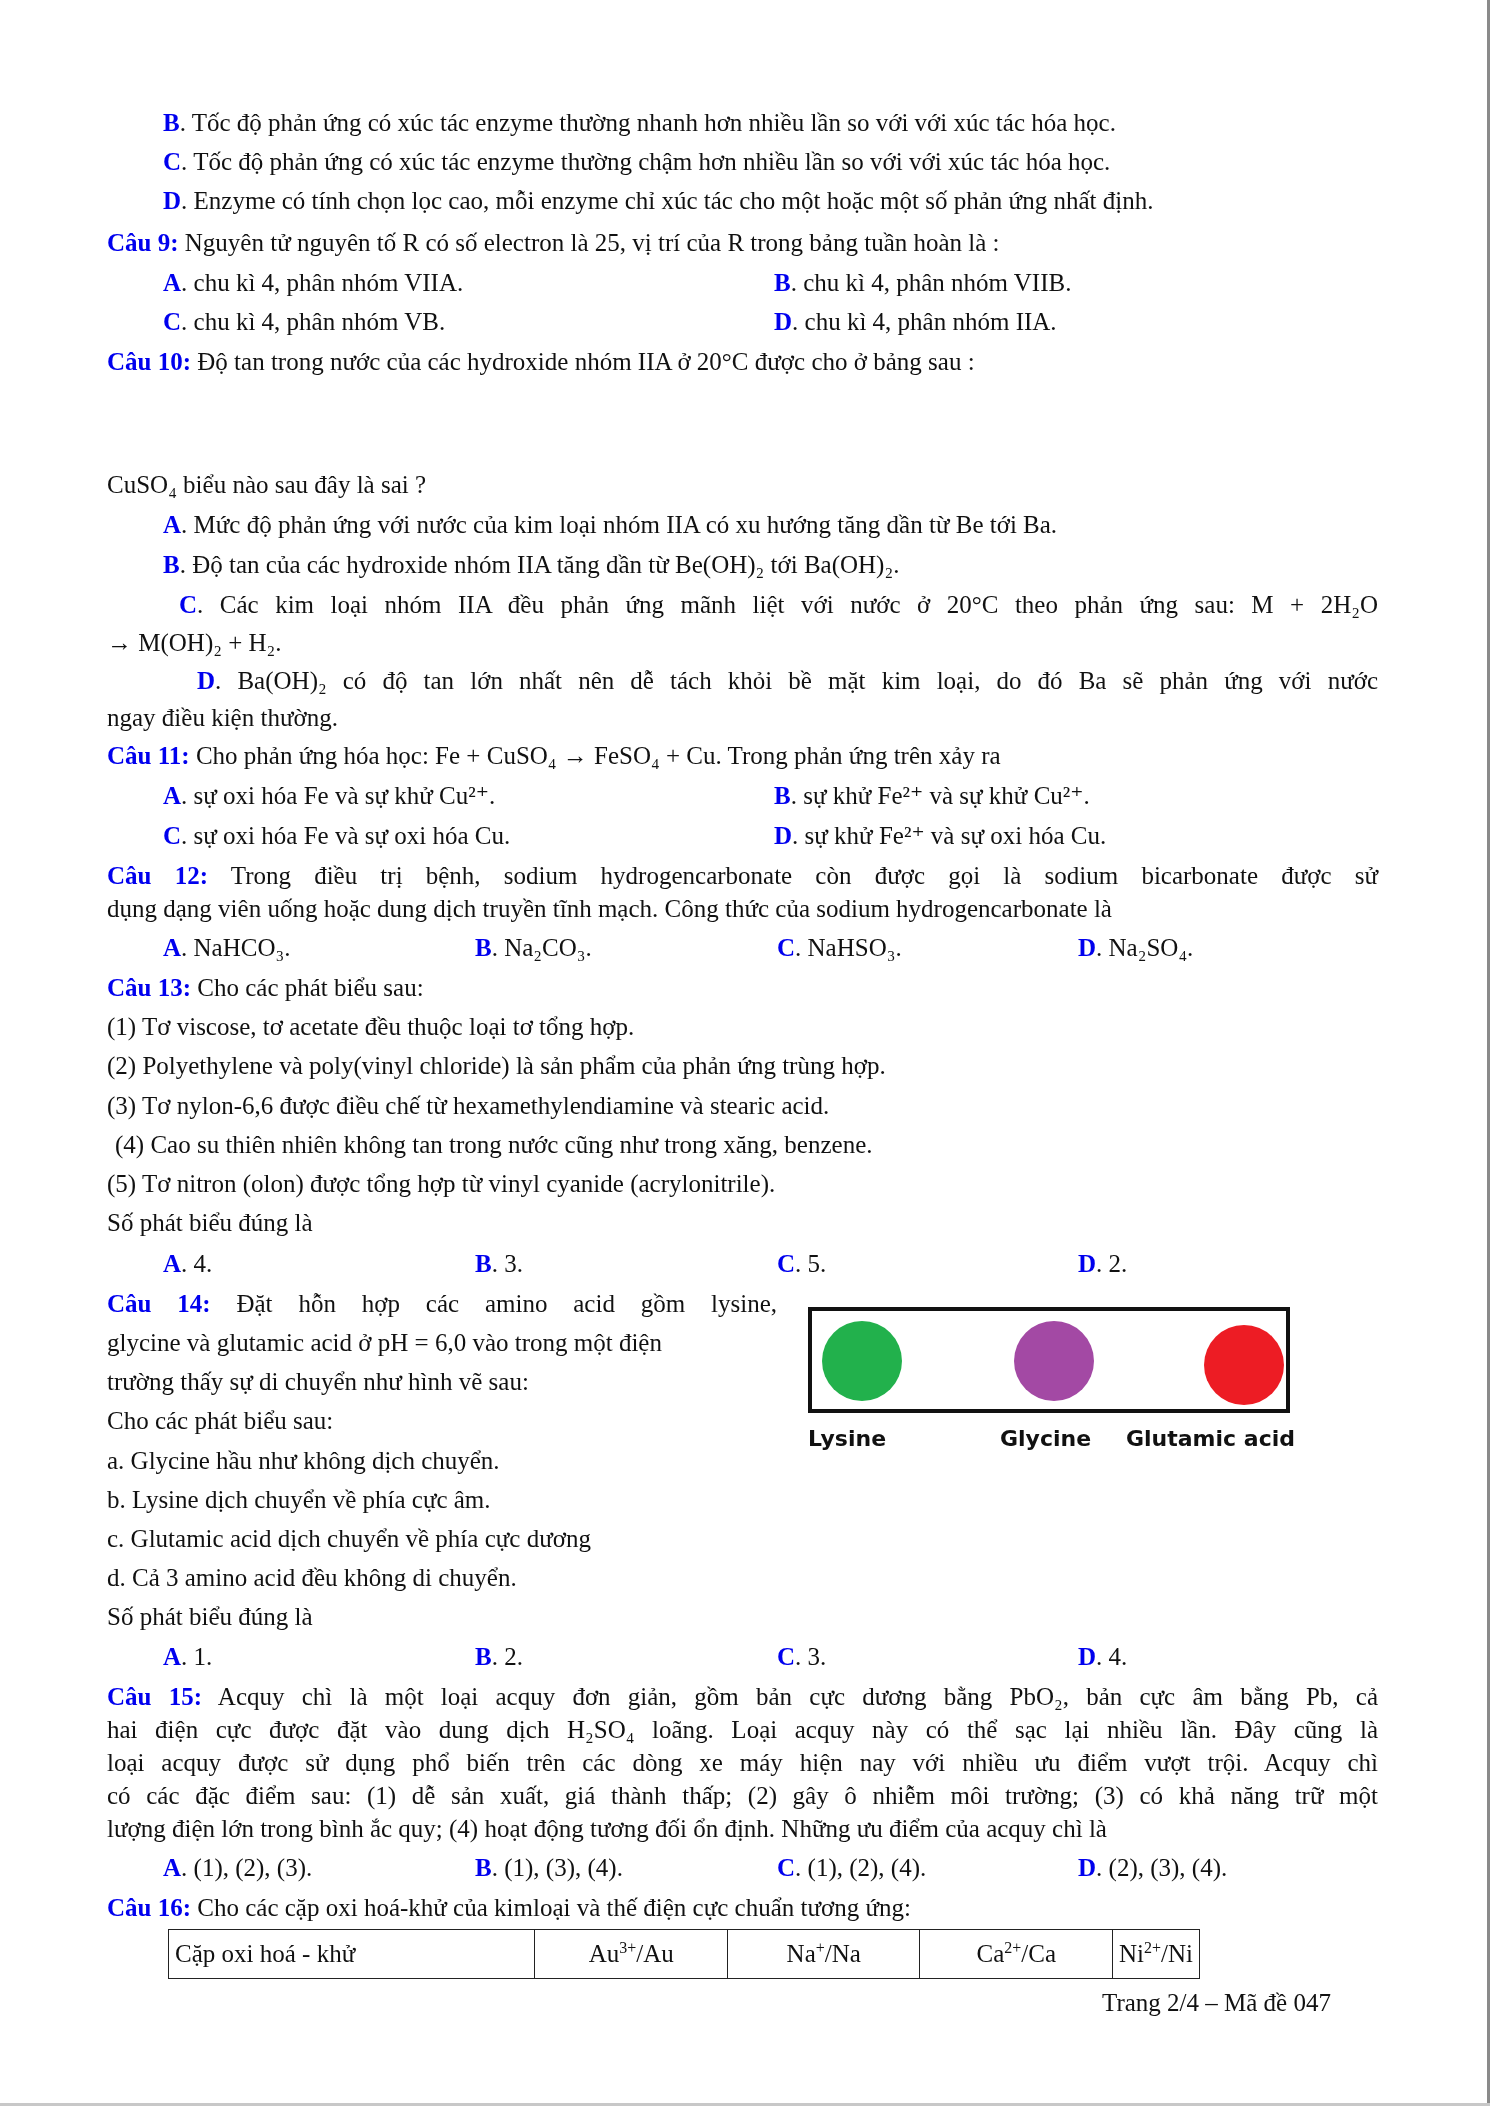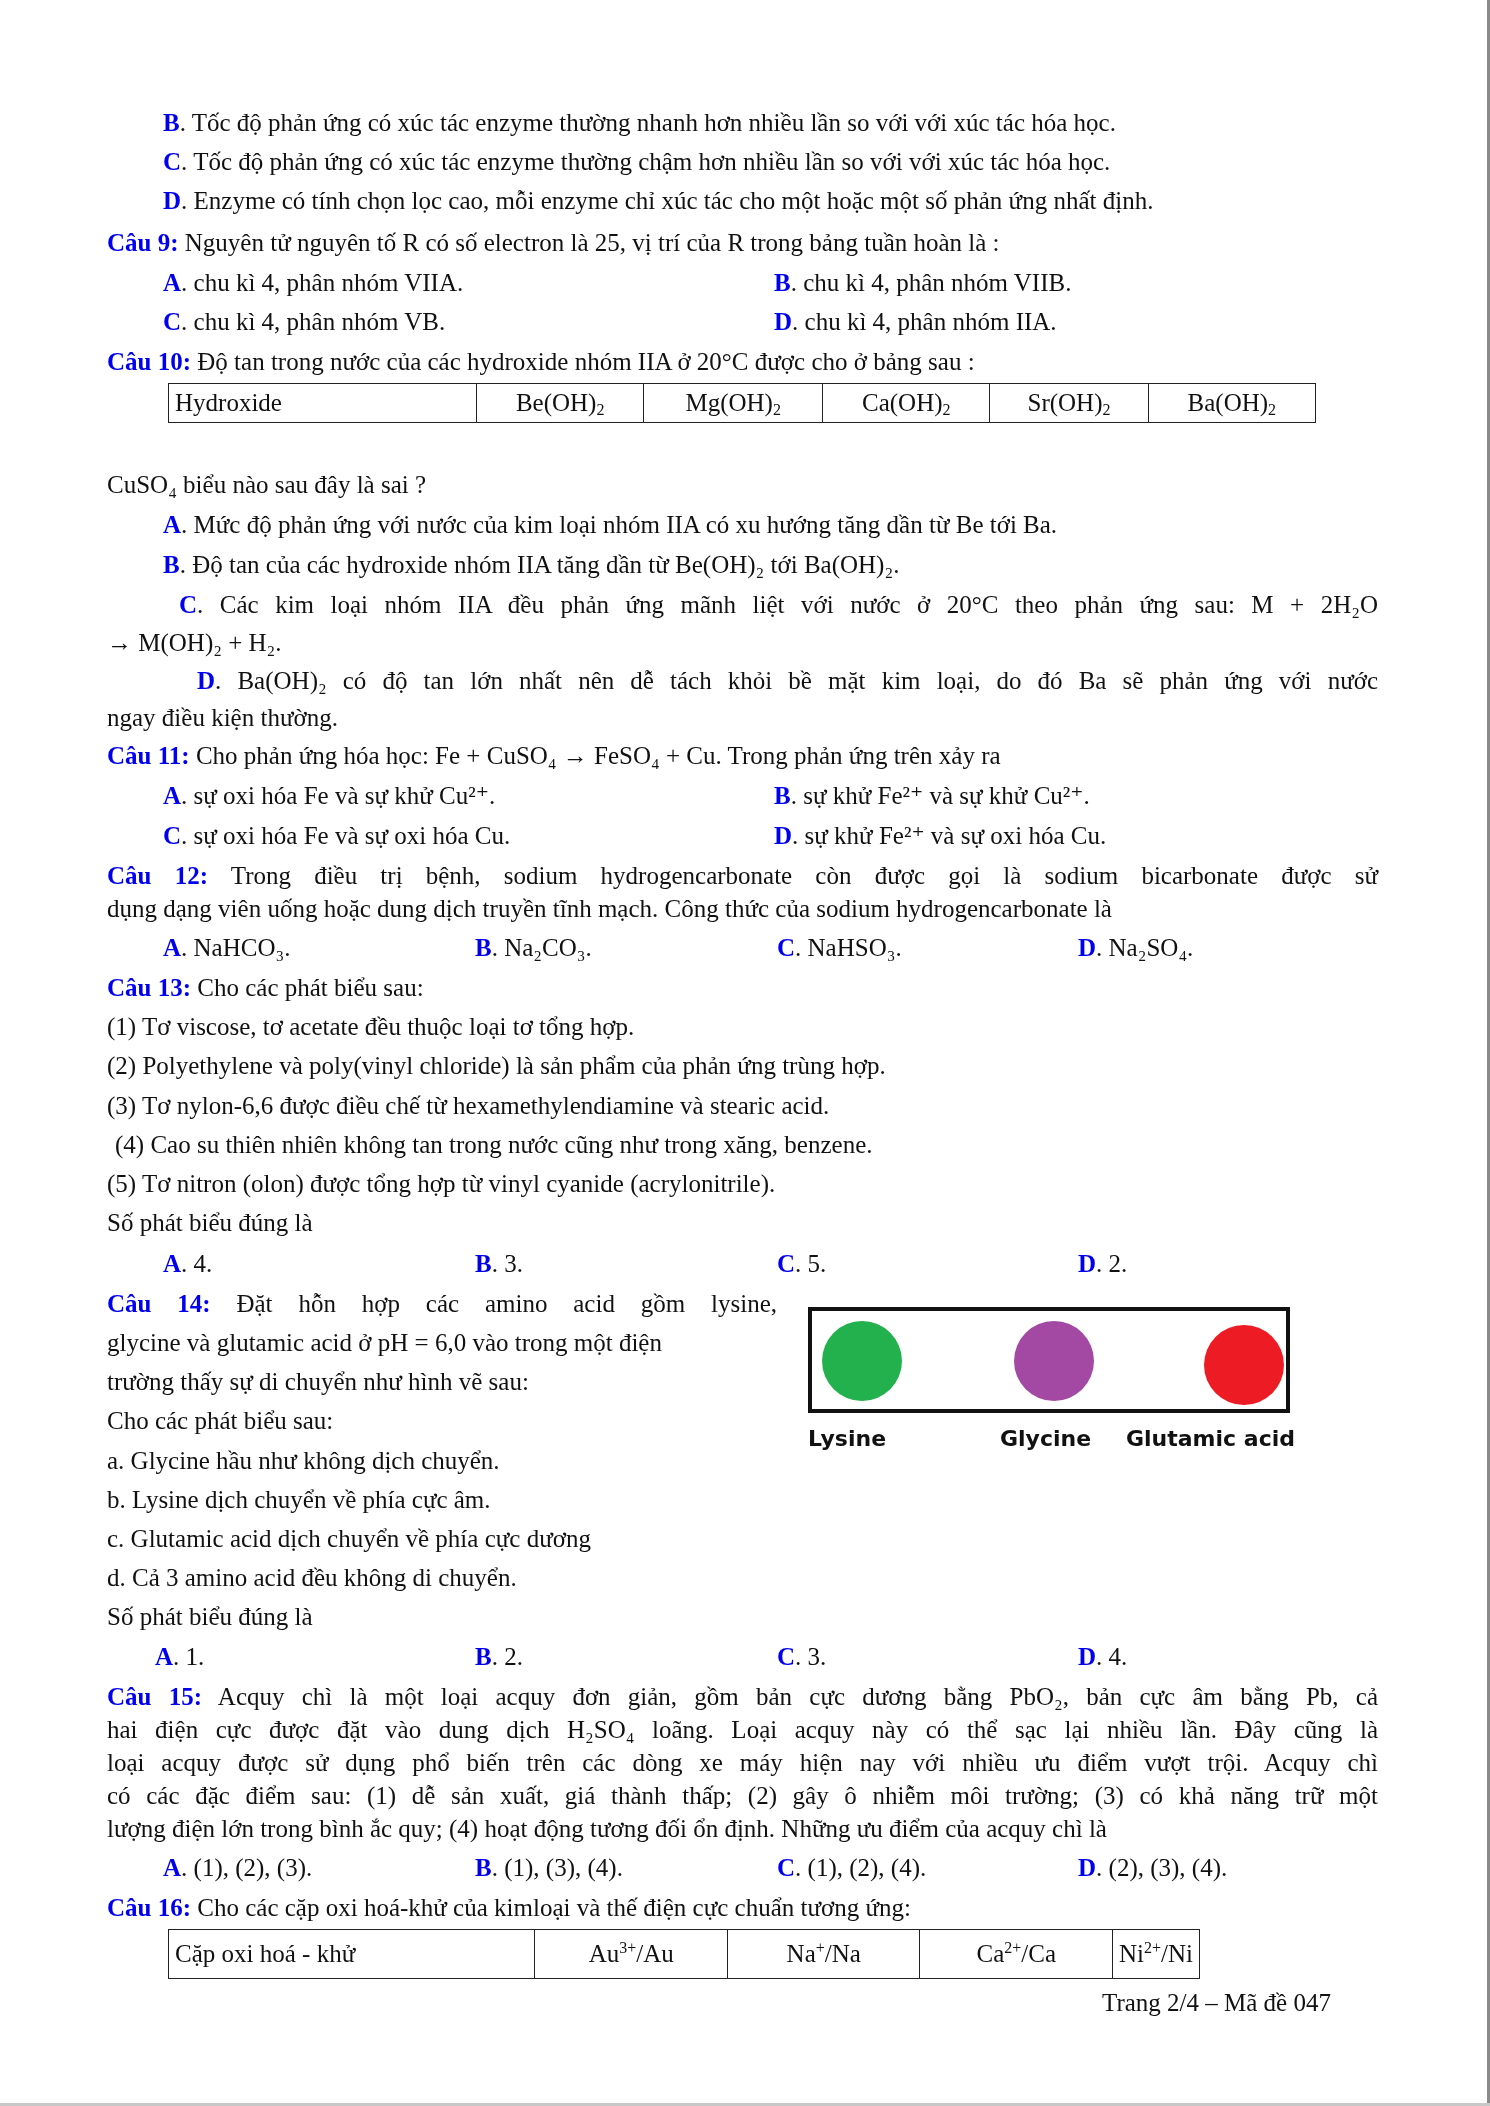--- a/index.html
+++ b/index.html
@@ -34,28 +34,20 @@
 
 <div class="line" style="left:107px; top:228px;"><span class="q">Câu 9:</span> <span>Nguyên tử nguyên tố R có số electron là 25, vị trí của R trong bảng tuần hoàn là :</span></div>
 <div class="line" style="left:163px; top:268px;"><span class="lbl">A</span>. <span>chu kì 4, phân nhóm VIIA.</span></div>
 <div class="line" style="left:774px; top:268px;"><span class="lbl">B</span>. <span>chu kì 4, phân nhóm VIIB.</span></div>
 <div class="line" style="left:163px; top:307px;"><span class="lbl">C</span>. <span>chu kì 4, phân nhóm VB.</span></div>
 <div class="line" style="left:774px; top:307px;"><span class="lbl">D</span>. <span>chu kì 4, phân nhóm IIA.</span></div>
 
 <div class="line" style="left:107px; top:347px;"><span class="q">Câu 10:</span> <span>Độ tan trong nước của các hydroxide nhóm IIA ở 20°C được cho ở bảng sau :</span></div>
 <table class="dt" style="left:168px; top:383px; width:1148px;">
   <tbody>
-      <tr>
-    <td class="first" style="width:295px;">Hydroxide</td>
-    <td><span>Be(OH)</span><sub>2</sub></td>
-    <td><span>Mg(OH)</span><sub>2</sub></td>
-    <td><span>Ca(OH)</span><sub>2</sub></td>
-    <td><span>Sr(OH)</span><sub>2</sub></td>
-    <td><span>Ba(OH)</span><sub>2</sub></td>
-  </tr>
 </tbody>
   </table>
 <div class="line" style="left:107px; top:470px;">CuSO₄ biểu nào sau đây là sai ?</div>
 <div class="line" style="left:163px; top:510px;"><span class="lbl">A</span>. <span>Mức độ phản ứng với nước của kim loại nhóm IIA có xu hướng tăng dần từ Be tới Ba.</span></div>
 <div class="line" style="left:163px; top:550px;"><span class="lbl">B</span>. <span>Độ tan của các hydroxide nhóm IIA tăng dần từ Be(OH)₂ tới Ba(OH)₂.</span></div>
 <div class="line just" style="left:107px; top:590px; width:1271px; padding-left:72px; box-sizing:border-box;"><span class="lbl">C</span>. <span>Các kim loại nhóm IIA đều phản ứng mãnh liệt với nước ở 20°C theo phản ứng sau: M + 2H₂O</span></div>
 <div class="line" style="left:107px; top:628px;">→ M(OH)₂ + H₂.</div>
 <div class="line just" style="left:107px; top:666px; width:1271px; padding-left:90px; box-sizing:border-box;"><span class="lbl">D</span>. <span>Ba(OH)₂ có độ tan lớn nhất nên dễ tách khỏi bề mặt kim loại, do đó Ba sẽ phản ứng với nước</span></div>
 <div class="line" style="left:107px; top:703px;">ngay điều kiện thường.</div>
 
@@ -96,21 +88,21 @@
 
 <div class="fig">
   <div class="dot" style="left:10px; top:10px; background:#22b14c;"></div>
   <div class="dot" style="left:202px; top:10px; background:#a349a4;"></div>
   <div class="dot" style="left:392px; top:14px; background:#ed1c24;"></div>
 </div>
 <div class="fig-lbl" style="left:808px; top:1426px;">Lysine</div>
 <div class="fig-lbl" style="left:1000px; top:1426px;">Glycine</div>
 <div class="fig-lbl" style="left:1126px; top:1426px;">Glutamic acid</div>
 
-<div class="line" style="left:155px; top:1642px;"><span class="lbl">A</span>. <span>1.</span></div>
+<div class="line" style="left:163px; top:1642px;"><span class="lbl">A</span>. <span>1.</span></div>
 <div class="line" style="left:475px; top:1642px;"><span class="lbl">B</span>. <span>2.</span></div>
 <div class="line" style="left:777px; top:1642px;"><span class="lbl">C</span>. <span>3.</span></div>
 <div class="line" style="left:1078px; top:1642px;"><span class="lbl">D</span>. <span>4.</span></div>
 
 <div class="line just" style="left:107px; top:1682px; width:1271px;"><span class="q">Câu 15:</span> <span>Acquy chì là một loại acquy đơn giản, gồm bản cực dương bằng PbO₂, bản cực âm bằng Pb, cả</span></div>
 <div class="line just" style="left:107px; top:1715px; width:1271px;">hai điện cực được đặt vào dung dịch H₂SO₄ loãng. Loại acquy này có thể sạc lại nhiều lần. Đây cũng là</div>
 <div class="line just" style="left:107px; top:1748px; width:1271px;">loại acquy được sử dụng phổ biến trên các dòng xe máy hiện nay với nhiều ưu điểm vượt trội. Acquy chì</div>
 <div class="line just" style="left:107px; top:1781px; width:1271px;">có các đặc điểm sau: (1) dễ sản xuất, giá thành thấp; (2) gây ô nhiễm môi trường; (3) có khả năng trữ một</div>
 <div class="line" style="left:107px; top:1814px;">lượng điện lớn trong bình ắc quy; (4) hoạt động tương đối ổn định. Những ưu điểm của acquy chì là</div>
 <div class="line" style="left:163px; top:1853px;"><span class="lbl">A</span>. <span>(1), (2), (3).</span></div>

